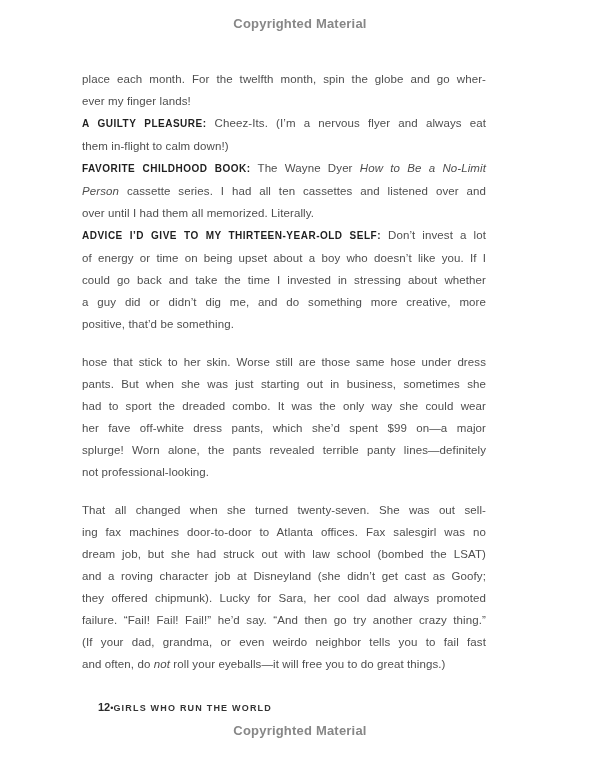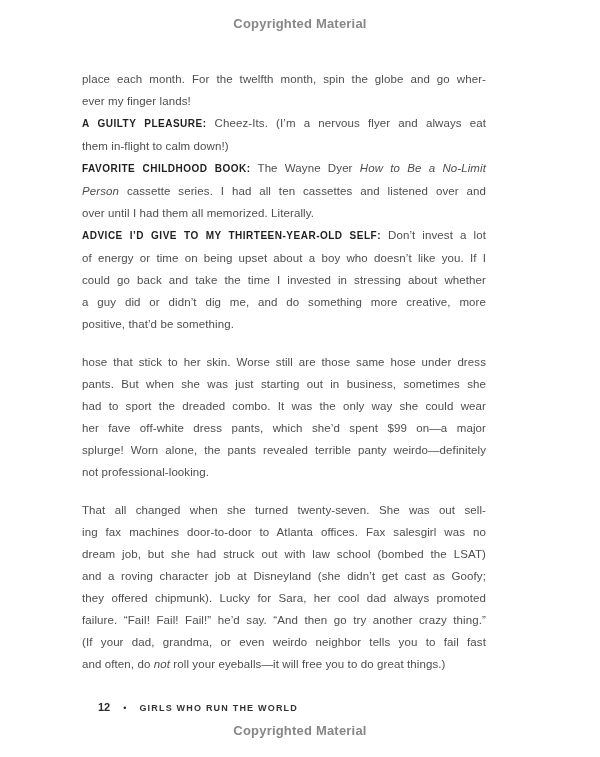--- a/index.html
+++ b/index.html
@@ -52,21 +52,20 @@
     color: #1f1f1f;
   }
   .i { font-style: italic; }
 
   .page-footer {
     position: absolute;
     left: 98px;
     top: 701px;
     display: flex;
     align-items: baseline;
-    gap: 13px;
     color: #2e2e2e;
   }
   .page-number {
     font-size: 11px;
     font-weight: 700;
     color: #2b2b2b;
   }
   .footer-sep {
     font-size: 9px;
     color: #2b2b2b;
@@ -96,21 +95,21 @@
       <div class="line j"><span>of energy or time on being upset about a boy who doesn’t like you. If I</span></div>
       <div class="line j"><span>could go back and take the time I invested in stressing about whether</span></div>
       <div class="line j"><span>a guy did or didn’t dig me, and do something more creative, more</span></div>
       <div class="line"><span>positive, that’d be something.</span></div>
     </div>
     <div class="para">
       <div class="line j"><span>hose that stick to her skin. Worse still are those same hose under dress</span></div>
       <div class="line j"><span>pants. But when she was just starting out in business, sometimes she</span></div>
       <div class="line j"><span>had to sport the dreaded combo. It was the only way she could wear</span></div>
       <div class="line j"><span>her fave off-white dress pants, which she’d spent $99 on—a major</span></div>
-      <div class="line j"><span>splurge! Worn alone, the pants revealed terrible panty weirdo—definitely</span></div>
+      <div class="line j"><span>splurge! Worn alone, the pants revealed terrible panty lines—definitely</span></div>
       <div class="line"><span>not professional-looking.</span></div>
     </div>
     <div class="para">
       <div class="line j"><span>That all changed when she turned twenty-seven. She was out sell-</span></div>
       <div class="line j"><span>ing fax machines door-to-door to Atlanta offices. Fax salesgirl was no</span></div>
       <div class="line j"><span>dream job, but she had struck out with law school (bombed the LSAT)</span></div>
       <div class="line j"><span>and a roving character job at Disneyland (she didn’t get cast as Goofy;</span></div>
       <div class="line j"><span>they offered chipmunk). Lucky for Sara, her cool dad always promoted</span></div>
       <div class="line j"><span>failure. “Fail! Fail! Fail!” he’d say. “And then go try another crazy thing.”</span></div>
       <div class="line j"><span>(If your dad, grandma, or even weirdo neighbor tells you to fail fast</span></div>

